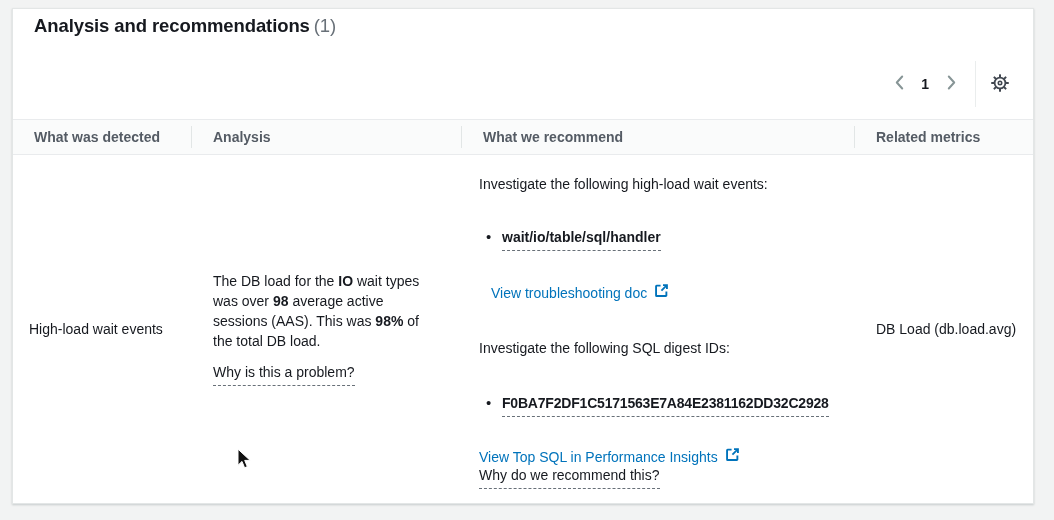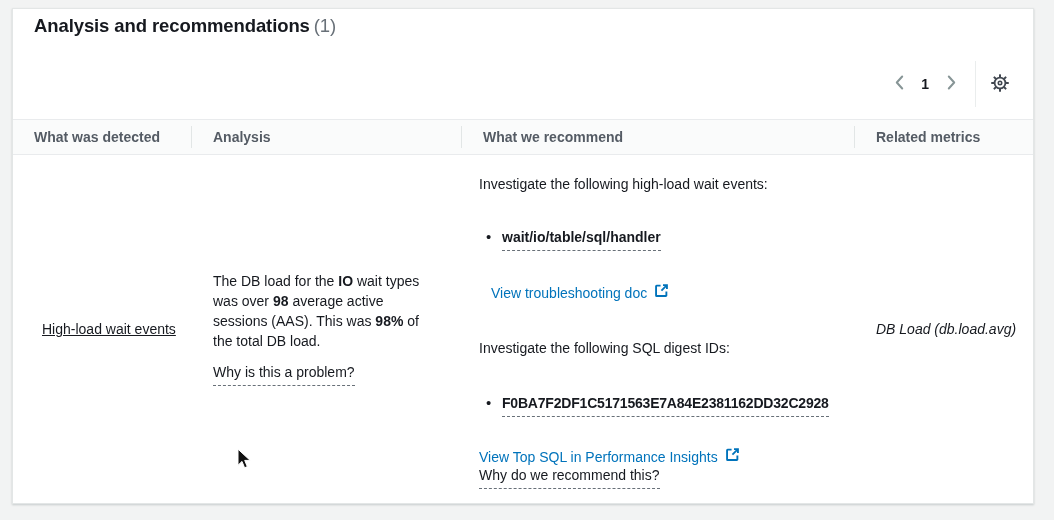--- a/index.html
+++ b/index.html
@@ -50,24 +50,24 @@
     position: relative;
   }
   thead th:first-child { padding-left: 21px; }
   thead th + th::before {
     content: ""; position: absolute; left: 0; top: 50%;
     transform: translateY(-50%);
     width: 1px; height: 22px; background: #e2e6e6;
   }
   tbody tr { height: 348px; }
   tbody td { font-size: 14px; color: #16191f; vertical-align: middle; }
-  td.col-detected { padding-left: 29px; text-decoration: underline; }
+  td.col-detected { padding-left: 16px; }
   td.col-analysis { padding: 0 20px 0 22px; }
   td.col-recommend { vertical-align: top; padding: 19px 12px 0 18px; }
-  td.col-metrics { padding-left: 22px; font-style: italic; }
+  td.col-metrics { padding-left: 22px; }
   .analysis-text { line-height: 20px; margin-bottom: 13px; }
   
   .dashed-trigger {
     display: inline-block;
     border-bottom: 1px dashed #687078;
     padding-bottom: 4px;
     cursor: pointer;
     line-height: 17px;
   }
   .bold { font-weight: 700; }

